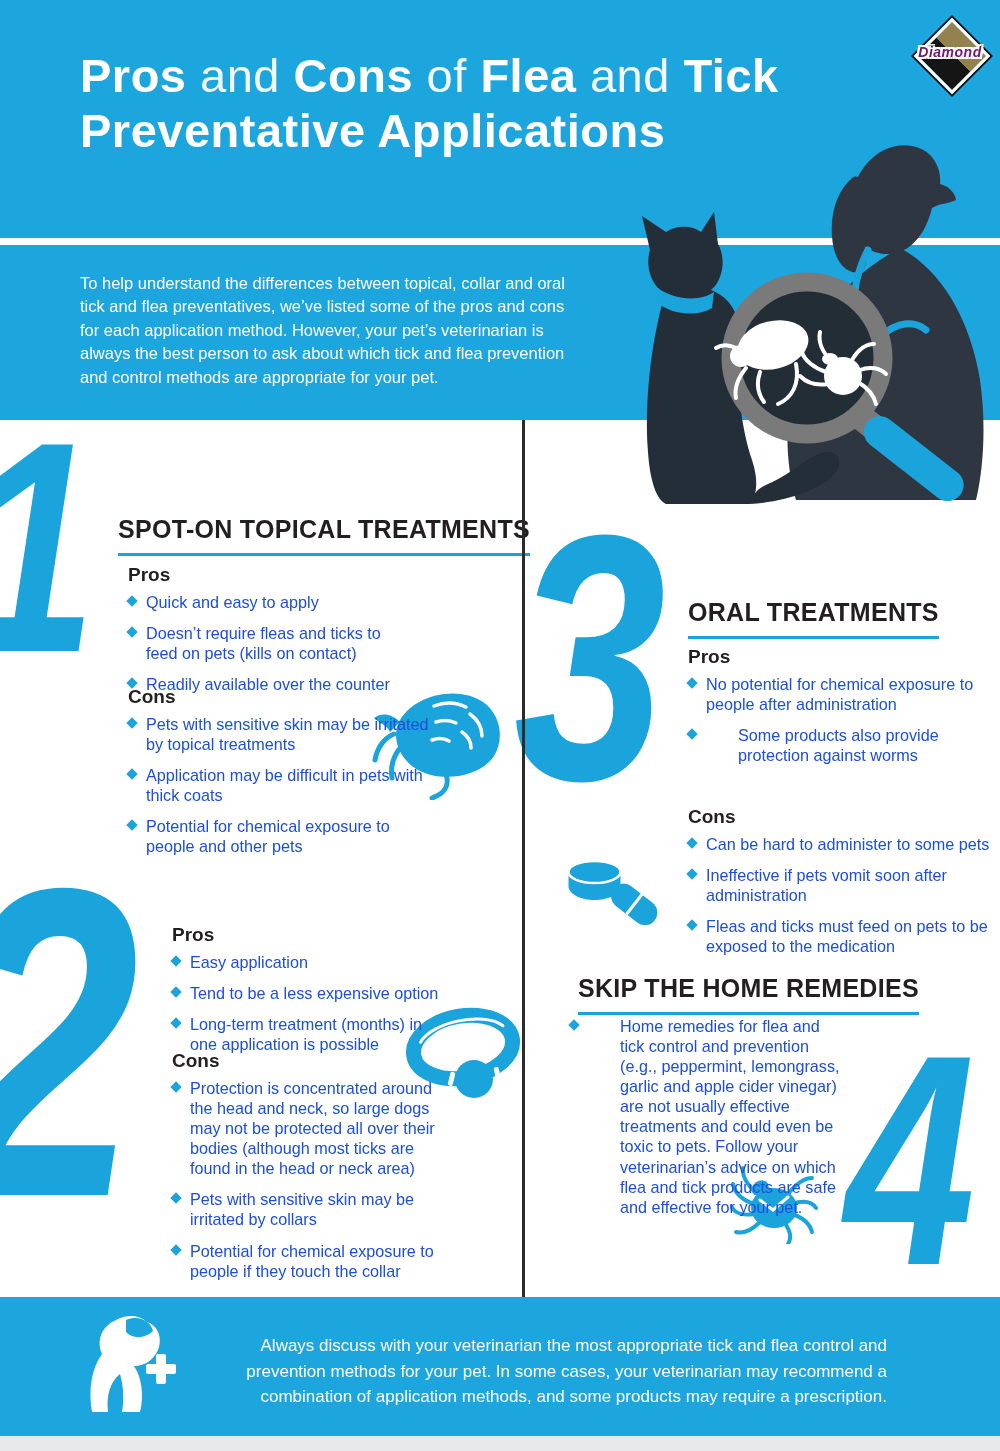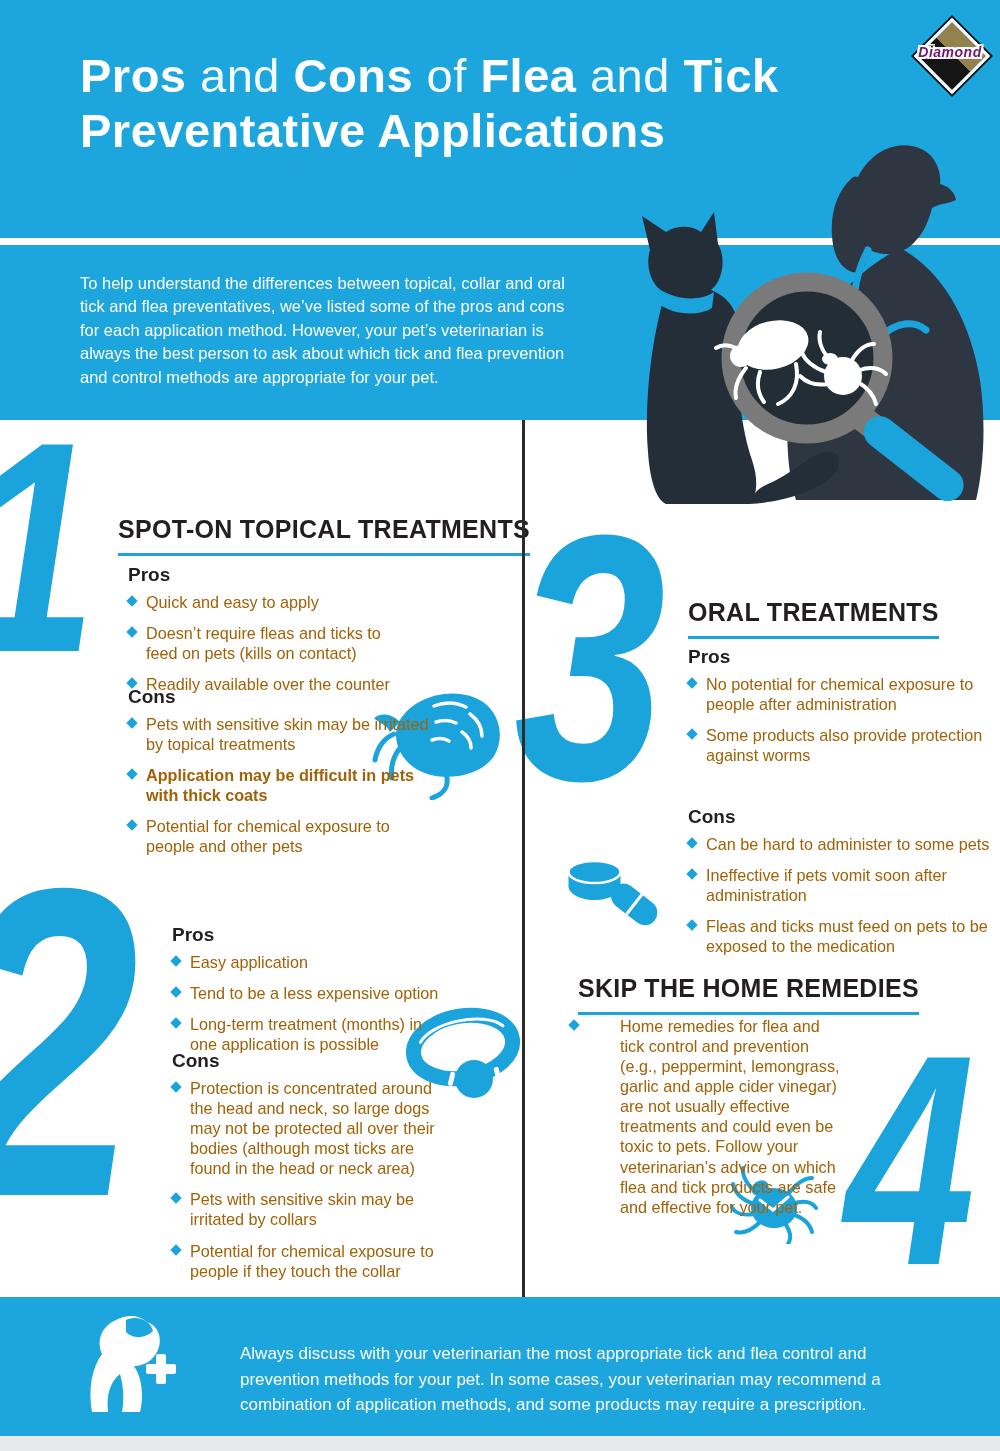--- a/index.html
+++ b/index.html
@@ -36,21 +36,21 @@
   .n1{left:-34px;top:397px;font-size:300px;}
   .n2{left:-52px;top:823px;font-size:440px;}
   .n3{left:514px;top:483px;font-size:350px;}
   .n4{left:845px;top:1010px;font-size:300px;}
 
   .sec-title{position:absolute;color:#231F20;font-weight:700;font-size:25px;letter-spacing:.3px;
     border-bottom:3px solid #1BA3DC;padding-bottom:9px;z-index:3;white-space:nowrap;}
   .pc-label{position:absolute;color:#231F20;font-weight:700;font-size:19px;z-index:3;}
 
   ul.blist{position:absolute;list-style:none;margin:0;padding:0;z-index:3;}
-  ul.blist li{display:flex;gap:10px;margin-bottom:11px;font-size:16.2px;color:#a16207;line-height:1.24;}
+  ul.blist li{display:flex;gap:10px;margin-bottom:11px;font-size:16.2px;color:#1d4ed8;line-height:1.24;}
   .dm{flex:none;width:8px;height:8px;background:#1BA3DC;transform:rotate(45deg);margin-top:5px;}
 
   .svgbox{position:absolute;z-index:2;}
   .hero{left:600px;top:140px;width:395px;height:375px;z-index:4;}
   .flea-box{left:370px;top:680px;width:135px;height:120px;}
   .collar-box{left:402px;top:995px;width:122px;height:112px;}
   .pills-box{left:560px;top:842px;width:105px;height:88px;}
   .tick-box{left:730px;top:1160px;width:88px;height:84px;}
   .footdog-box{left:82px;top:1312px;width:100px;height:104px;z-index:3;}
 
@@ -163,21 +163,21 @@
       </li>
   </ul>
   <div class="pc-label" style="left:128px;top:686px;">Cons</div>
   <ul class="blist" style="left:128px;top:714px;width:305px;">
     <li>
         <span class="dm"></span>
         <span style="max-width:285px;">Pets with sensitive skin may be irritated by topical treatments</span>
       </li>
     <li>
         <span class="dm"></span>
-        <span style="max-width:285px;font-weight:bold;">Application may be difficult in pets with thick coats</span>
+        <span style="max-width:285px;">Application may be difficult in pets with thick coats</span>
       </li>
     <li>
         <span class="dm"></span>
         <span style="max-width:285px;">Potential for chemical exposure to people and other pets</span>
       </li>
   </ul>
 
   <svg class="svgbox flea-box" viewBox="0 0 135 120" aria-hidden="true">
     <g fill="#1BA3DC">
       <path d="M28 44 C40 16 86 4 113 22 C130 34 135 58 124 76 C110 97 72 103 48 90 C30 80 22 60 28 44 Z"></path>
@@ -240,21 +240,21 @@
 
   <h2 class="sec-title" style="left:688px;top:598px;margin:0;">ORAL TREATMENTS</h2>
   <div class="pc-label" style="left:688px;top:646px;">Pros</div>
   <ul class="blist" style="left:688px;top:674px;width:306px;">
     <li>
         <span class="dm"></span>
         <span style="max-width:286px;">No potential for chemical exposure to people after administration</span>
       </li>
     <li>
         <span class="dm"></span>
-        <span style="max-width:286px;">Some products also provide protection against worms</span>
+        <span style="max-width:286px;margin-left:32px;">Some products also provide protection against worms</span>
       </li>
   </ul>
   <div class="pc-label" style="left:688px;top:806px;">Cons</div>
   <ul class="blist" style="left:688px;top:834px;width:310px;">
     <li>
         <span class="dm"></span>
         <span style="max-width:292px;">Can be hard to administer to some pets</span>
       </li>
     <li>
         <span class="dm"></span>
@@ -301,15 +301,15 @@
   </svg>
 
   <svg class="svgbox footdog-box" viewBox="0 0 100 104" aria-hidden="true">
     <path fill="#fff" d="M34 8 C20 14 14 28 20 42 C10 56 6 76 10 100 L26 100 C24 84 28 70 38 62 C42 76 42 90 40 100 L58 100 C62 84 60 66 52 54 C64 54 74 46 77 35 C80 24 75 13 65 10 C56 2 44 3 34 8 Z"></path>
     <path fill="#1DA5DE" d="M44 8 C56 3 68 8 71 19 C63 27 50 27 44 20 Z"></path>
     <g fill="#fff">
       <rect x="64" y="52" width="30" height="10" rx="2"></rect>
       <rect x="74" y="42" width="10" height="30" rx="2"></rect>
     </g>
   </svg>
-  <p class="footer-text" style="margin:12px;">Always discuss with your veterinarian the most appropriate tick and flea control and prevention methods for your pet. In some cases, your veterinarian may recommend a combination of application methods, and some products may require a prescription.</p>
+  <p class="footer-text" style="margin:4px;text-align:right;">Always discuss with your veterinarian the most appropriate tick and flea control and prevention methods for your pet. In some cases, your veterinarian may recommend a combination of application methods, and some products may require a prescription.</p>
 
 </div>
 
 </body></html>

